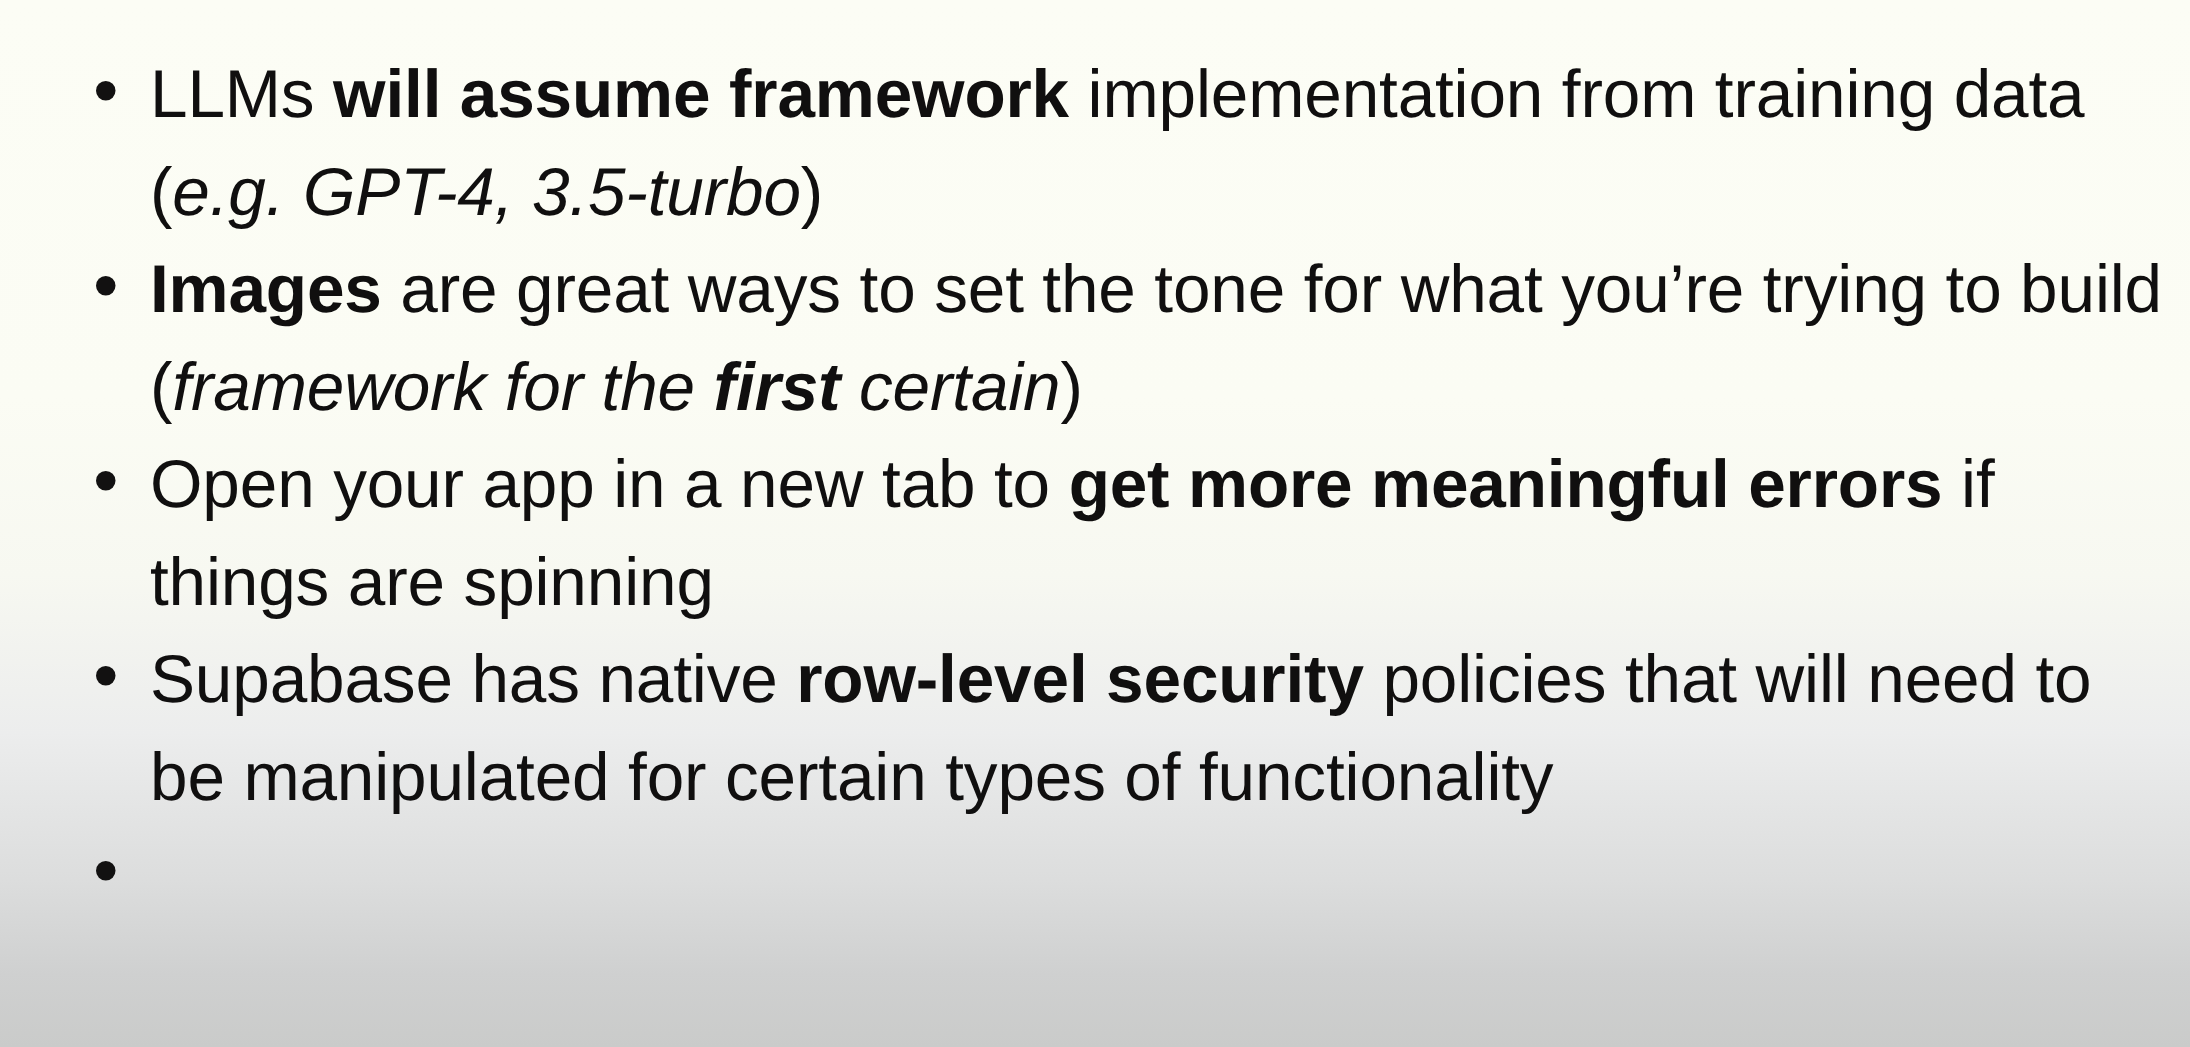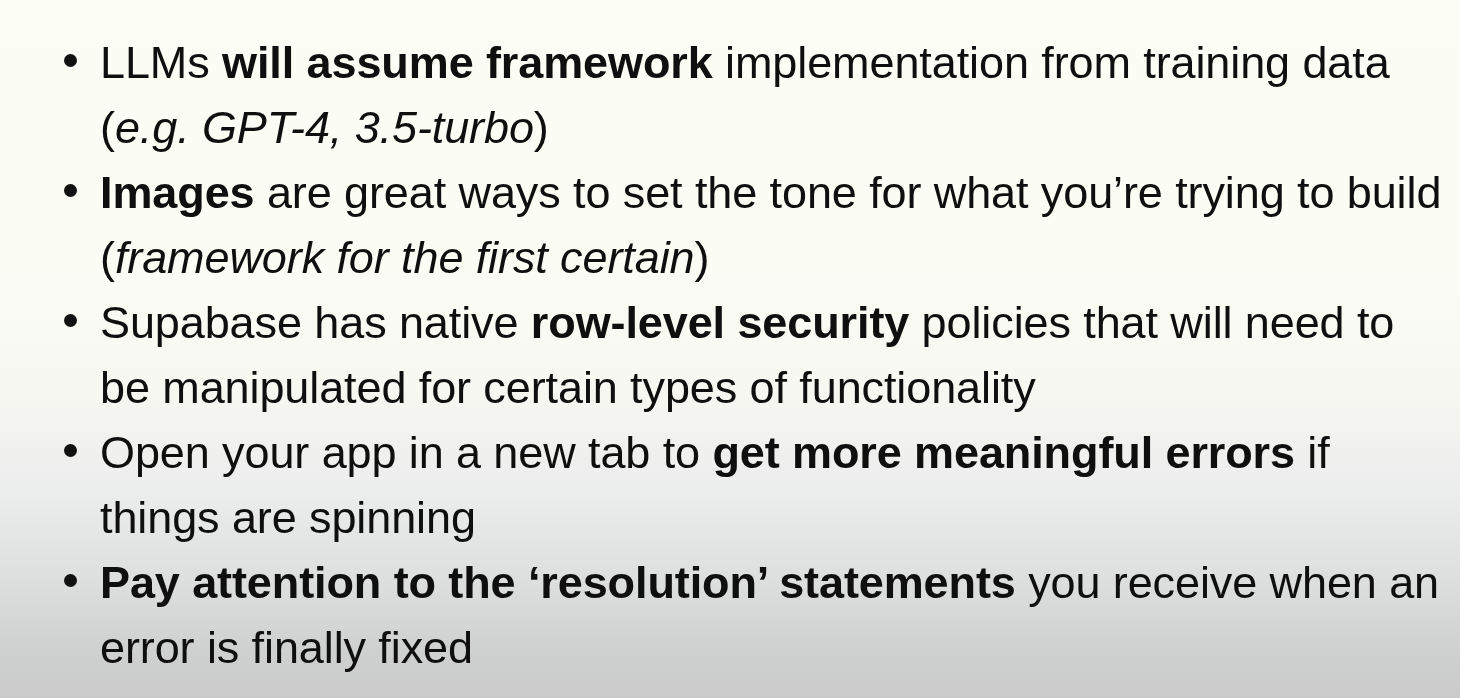--- a/index.html
+++ b/index.html
@@ -60,26 +60,26 @@
     left: 64px;
     top: 24px;
     width: 13px;
     height: 13px;
     border-radius: 50%;
     background: #121111;
   }
 
   .b { font-weight: 700; }
   .i { font-style: italic; }
-  .bi { font-weight: 400; font-style: italic; }
+  .bi { font-weight: 700; font-style: italic; }
 </style>
 </head>
 <body>
 
 <div id="slide">
   <ul id="bullet-list">
       <li><span class="bullet-marker"></span><span><span>LLMs </span><span class="b">will assume framework</span><span> implementation from training data (</span><span class="i">e.g. GPT-4, 3.5-turbo</span><span>)</span></span></li>
       <li><span class="bullet-marker"></span><span><span class="b">Images</span><span> are great ways to set the tone for what you’re trying to build (</span><span class="i">framework for the </span><span class="bi">first</span><span class="i"> certain</span><span>)</span></span></li>
+      <li><span class="bullet-marker"></span><span><span>Open your app in a new tab to </span><span class="b">get more meaningful errors</span><span> if things are spinning</span></span></li>
       <li><span class="bullet-marker"></span><span><span>Supabase has native </span><span class="b">row-level security</span><span> policies that will need to be manipulated for certain types of functionality</span></span></li>
-      <li><span class="bullet-marker"></span><span><span>Open your app in a new tab to </span><span class="b">get more meaningful errors</span><span> if things are spinning</span></span></li>
-      <li><span class="bullet-marker"></span><span><span class="b">Pay attention to the ‘resolution’ statements</span><span> you receive when an error is finally fixed</span></span></li>
+      <li><span class="bullet-marker"></span></li>
     </ul>
 </div>
 
 </body></html>

